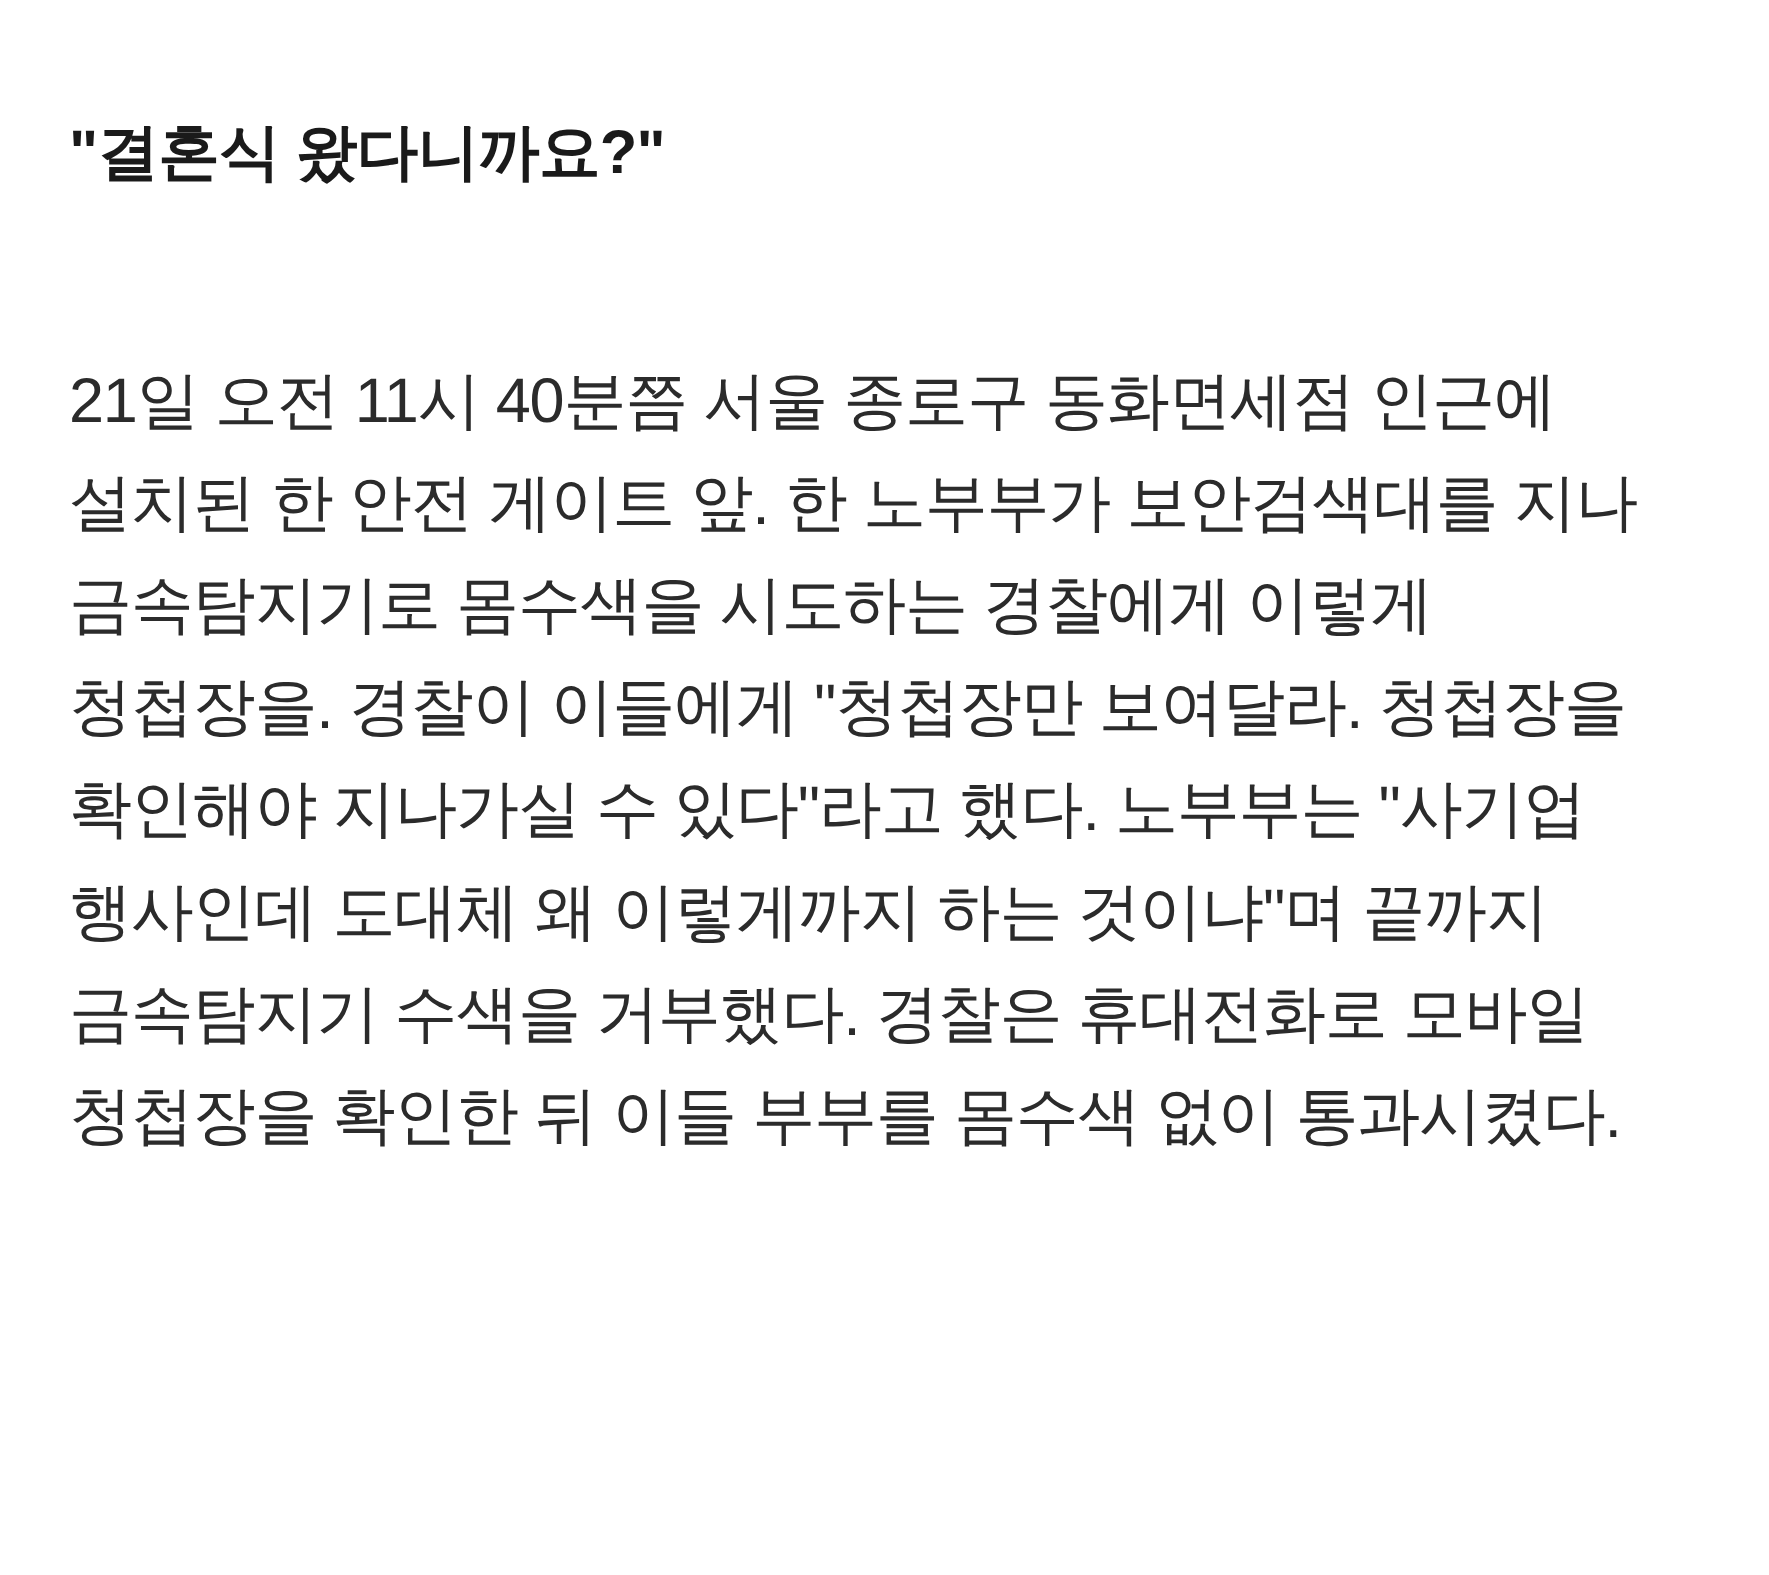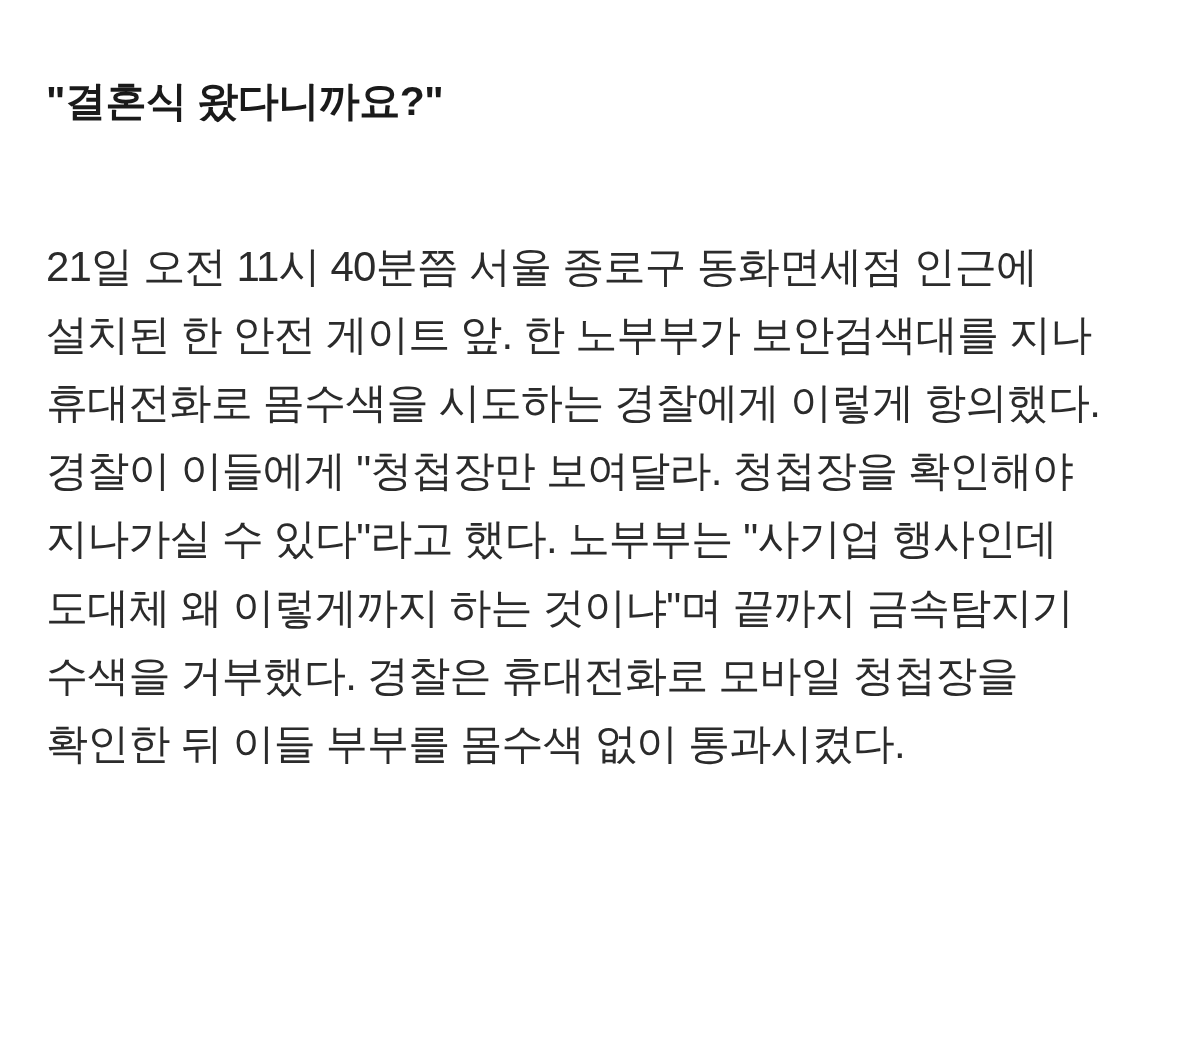--- a/index.html
+++ b/index.html
@@ -44,14 +44,14 @@
     word-break: keep-all;
     overflow-wrap: break-word;
   }
 </style>
 </head>
 <body>
 
 <article class="article">
   <h1 class="headline">"결혼식 왔다니까요?"</h1>
   <div class="spacer"></div>
-  <p class="body-paragraph">21일 오전 11시 40분쯤 서울 종로구 동화면세점 인근에 설치된 한 안전 게이트 앞. 한 노부부가 보안검색대를 지나 휴대전화로 몸수색을 시도하는 경찰에게 이렇게 항의했다. 경찰이 이들에게 "청첩장만 보여달라. 청첩장을 확인해야 지나가실 수 있다"라고 했다. 노부부는 "사기업 행사인데 도대체 왜 이렇게까지 하는 것이냐"며 끝까지 금속탐지기 수색을 거부했다. 경찰은 휴대전화로 모바일 청첩장을 확인한 뒤 이들 부부를 몸수색 없이 통과시켰다.</p>
+  <p class="body-paragraph">21일 오전 11시 40분쯤 서울 종로구 동화면세점 인근에 설치된 한 안전 게이트 앞. 한 노부부가 보안검색대를 지나 금속탐지기로 몸수색을 시도하는 경찰에게 이렇게 청첩장을. 경찰이 이들에게 "청첩장만 보여달라. 청첩장을 확인해야 지나가실 수 있다"라고 했다. 노부부는 "사기업 행사인데 도대체 왜 이렇게까지 하는 것이냐"며 끝까지 금속탐지기 수색을 거부했다. 경찰은 휴대전화로 모바일 청첩장을 확인한 뒤 이들 부부를 몸수색 없이 통과시켰다.</p>
 </article>
 
 </body></html>

